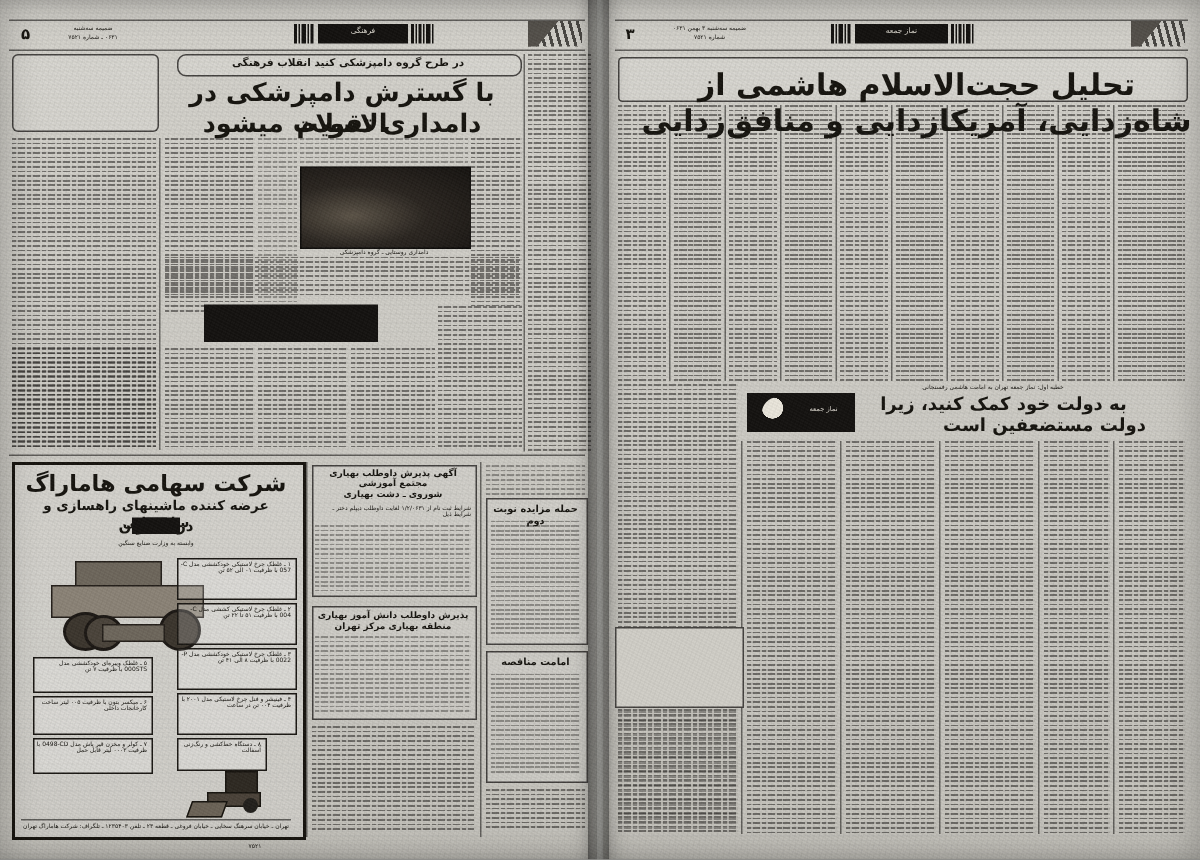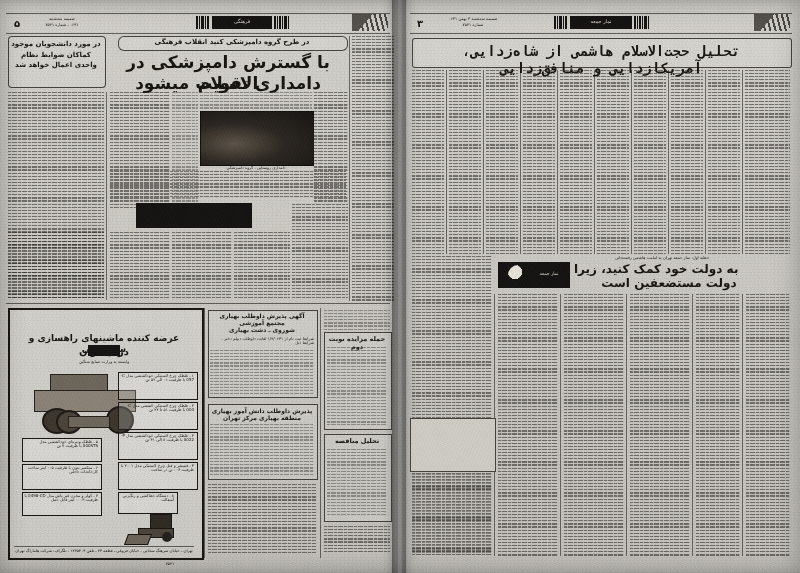--- a/index.html
+++ b/index.html
@@ -97,21 +97,20 @@
 
     <div class="logo-mark" style="left:352px;top:14px;width:36px;height:17px;
          background:linear-gradient(130deg,#2a2621 0 40%,rgba(0,0,0,0) 41%),
                     repeating-linear-gradient(75deg,#1c1916 0 2px,rgba(255,255,255,0) 2px 5px);
          opacity:.75;"></div>
 
     <div class="box" style="left:118px;top:36px;width:228px;height:13px;border-radius:6px;"></div>
     <div class="fa" style="position:absolute;left:120px;top:38px;width:224px;font-size:7px;text-align:center;font-weight:bold;">در طرح گروه دامپزشکی کنید انقلاب فرهنگی</div>
 
     <div class="box" style="left:8px;top:36px;width:96px;height:50px;border-radius:4px;"></div>
-    <div class="fa" style="position:absolute;left:11px;top:39px;width:90px;font-size:7px;line-height:1.5;text-align:center;font-weight:bold;">در مورد دانشجویان موجود کماکان ضوابط نظام واحدی اعمال خواهد شد</div>
 
     <div class="col" style="left:352px;top:36px;width:42px;height:265px;">
       <div class="lines"></div>
     </div>
     <div class="rule-v" style="left:349px;top:36px;height:265px;"></div>
 
     <div class="fa hl" style="position:absolute;left:108px;top:52px;width:240px;font-size:17px;">با گسترش دامپزشکی در الاسلام</div>
     <div class="fa hl" style="position:absolute;left:108px;top:73px;width:240px;font-size:17px;">دامداری تقویت میشود</div>
 
     <div class="col" style="left:8px;top:92px;width:96px;height:208px;">
@@ -154,20 +153,21 @@
     <div class="col" style="left:234px;top:232px;width:56px;height:68px;">
         <div class="lines"></div>
       </div>
     <div class="col" style="left:292px;top:204px;width:56px;height:96px;">
         <div class="lines"></div>
       </div>
 
     <div class="rule-h" style="left:6px;top:303px;width:384px;"></div>
 
     <div class="ad" style="left:8px;top:308px;width:192px;height:248px;"></div>
+    <div class="fa hl" style="position:absolute;left:12px;top:313px;width:184px;font-size:15px;">شرکت سهامی هاماراگ</div>
     <div class="fa hl" style="position:absolute;left:12px;top:333px;width:184px;font-size:9px;">عرضه کننده ماشینهای راهسازی و ساختمانی</div>
     <div class="fa hl" style="position:absolute;left:12px;top:346px;width:184px;font-size:10px;">در ایـــران</div>
     <div class="logo-mark" style="left:88px;top:345px;width:32px;height:11px;
           background:
             radial-gradient(circle at 20% 50%,#141210 0 42%,rgba(0,0,0,0) 43%),
             radial-gradient(circle at 80% 50%,#141210 0 42%,rgba(0,0,0,0) 43%),
             linear-gradient(90deg,rgba(0,0,0,0) 0 28%,#141210 28% 72%,rgba(0,0,0,0) 72%);"></div>
     <div class="fa" style="position:absolute;left:12px;top:359px;width:184px;font-size:4px;text-align:center;">وابسته به وزارت صنایع سنگین</div>
 
     <div class="roller" style="left:28px;top:372px;width:112px;height:62px;">
@@ -238,21 +238,21 @@
         <div class="lines light"></div>
       </div>
 
     <div class="box" style="left:324px;top:332px;width:66px;height:96px;"></div>
     <div class="fa" style="position:absolute;left:326px;top:335px;width:62px;font-size:6.5px;text-align:center;font-weight:bold;">حمله مزایده نوبت دوم</div>
     <div class="col" style="left:327px;top:347px;width:60px;height:78px;">
         <div class="lines light"></div>
       </div>
 
     <div class="box" style="left:324px;top:434px;width:66px;height:86px;"></div>
-    <div class="fa" style="position:absolute;left:326px;top:437px;width:62px;font-size:6.5px;text-align:center;font-weight:bold;">تحلیل مناقصه</div>
+    <div class="fa" style="position:absolute;left:326px;top:437px;width:62px;font-size:6.5px;text-align:center;font-weight:bold;">امامت مناقصه</div>
     <div class="col" style="left:327px;top:449px;width:60px;height:68px;">
         <div class="lines light"></div>
       </div>
 
     <div class="col" style="left:324px;top:526px;width:66px;height:28px;">
         <div class="lines"></div>
       </div>
 
     <div class="fa tiny" style="position:absolute;left:150px;top:562px;width:40px;text-align:center;">۱۲۵۷</div>
   </div>
@@ -283,21 +283,21 @@
         <i style="width:3px"></i>
         <i style="width:1px"></i>
     </div>
 
     <div class="logo-mark" style="left:352px;top:14px;width:36px;height:17px;
          background:linear-gradient(130deg,#2a2621 0 40%,rgba(0,0,0,0) 41%),
                     repeating-linear-gradient(75deg,#1c1916 0 2px,rgba(255,255,255,0) 2px 5px);
          opacity:.75;"></div>
 
     <div class="box" style="left:10px;top:38px;width:378px;height:28px;border-radius:3px;"></div>
-    <div class="fa hl" style="position:absolute;left:14px;top:44px;width:370px;font-size:14px;font-family:Liberation Mono, monospace;">تحلیل حجت‌الاسلام هاشمی از شاه‌زدایی، آمریکازدایی و منافق‌زدایی</div>
+    <div class="fa hl" style="position:absolute;left:24px;top:44px;width:370px;font-size:20px;">تحلیل حجت‌الاسلام هاشمی از شاه‌زدایی، آمریکازدایی و منافق‌زدایی</div>
 
     <div class="col" style="left:10px;top:70px;width:32px;height:184px;">
         <div class="lines"></div>
       </div>
     <div class="rule-v" style="left:44px;top:70px;height:184px;"></div>
     <div class="col" style="left:47px;top:70px;width:32px;height:184px;">
         <div class="lines"></div>
       </div>
     <div class="rule-v" style="left:81px;top:70px;height:184px;"></div>
     <div class="col" style="left:84px;top:70px;width:32px;height:184px;">
@@ -332,22 +332,22 @@
         <div class="lines"></div>
       </div>
 
     <div class="fa tiny" style="position:absolute;left:190px;top:256px;width:140px;text-align:center;">خطبه اول: نماز جمعه تهران به امامت هاشمی رفسنجانی</div>
 
     <div class="blackbar" style="left:96px;top:262px;width:72px;height:26px;"></div>
     <div style="position:absolute;left:106px;top:265px;width:20px;height:20px;border-radius:50%;
          background:radial-gradient(circle at 35% 35%,#e8e4da 0 38%,#141210 39%);"></div>
     <div class="fa" style="position:absolute;left:128px;top:271px;width:38px;font-size:4.5px;text-align:center;color:#ddd9d0;">نماز جمعه</div>
 
-    <div class="fa hl" style="position:absolute;left:172px;top:262px;width:190px;font-size:12px;text-align:left;">به دولت خود کمک کنید، زیرا</div>
-    <div class="fa hl" style="position:absolute;left:172px;top:276px;width:190px;font-size:12px;text-align:center;">دولت مستضعفین است</div>
+    <div class="fa hl" style="position:absolute;left:172px;top:262px;width:190px;font-size:12px;text-align:center;">به دولت خود کمک کنید، زیرا</div>
+    <div class="fa hl" style="position:absolute;left:172px;top:276px;width:190px;font-size:12px;text-align:right;">دولت مستضعفین است</div>
 
     <div class="col" style="left:10px;top:256px;width:80px;height:300px;">
         <div class="lines"></div>
       </div>
     <div class="rule-v" style="left:92px;top:294px;height:262px;"></div>
     <div class="col" style="left:96px;top:294px;width:60px;height:262px;">
         <div class="lines"></div>
       </div>
     <div class="rule-v" style="left:158px;top:294px;height:262px;"></div>
     <div class="col" style="left:162px;top:294px;width:60px;height:262px;">

